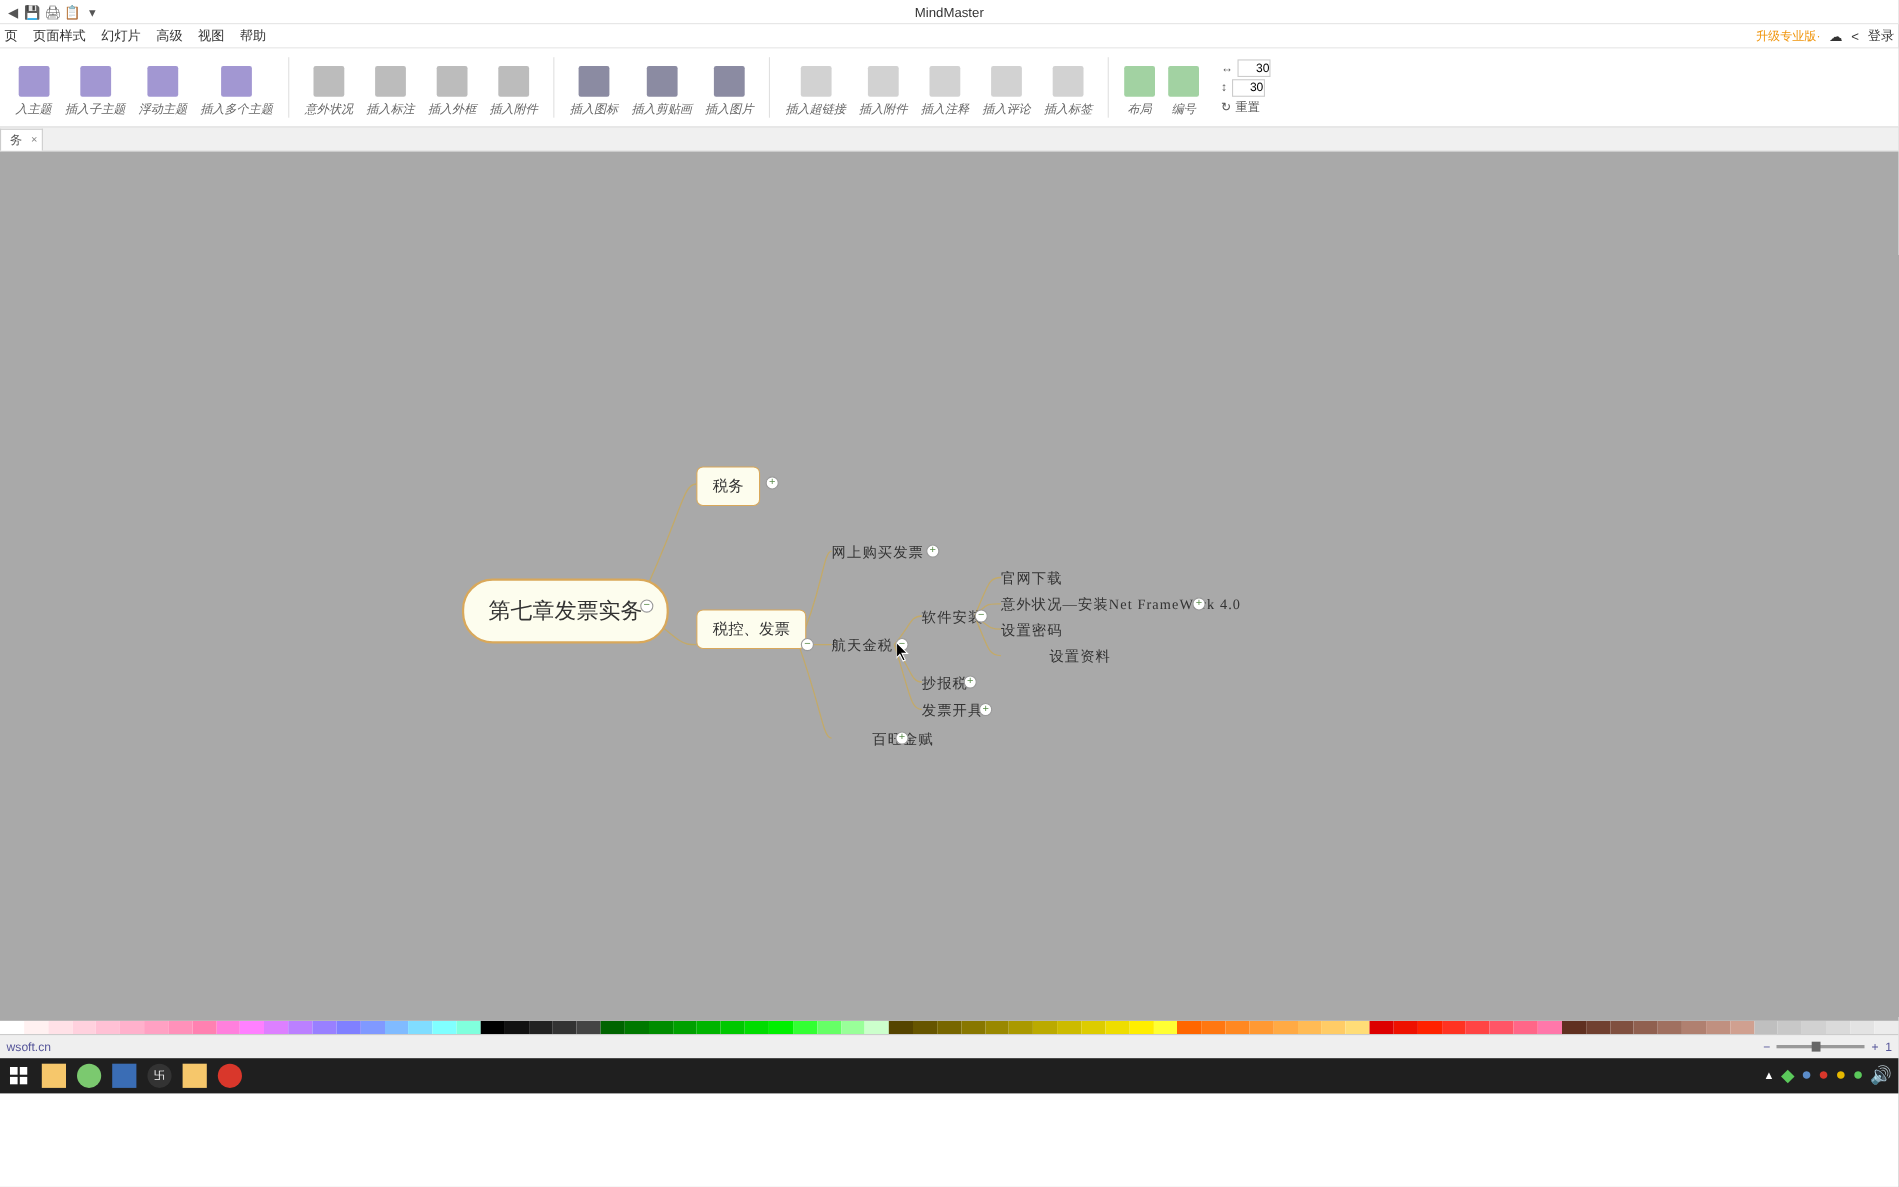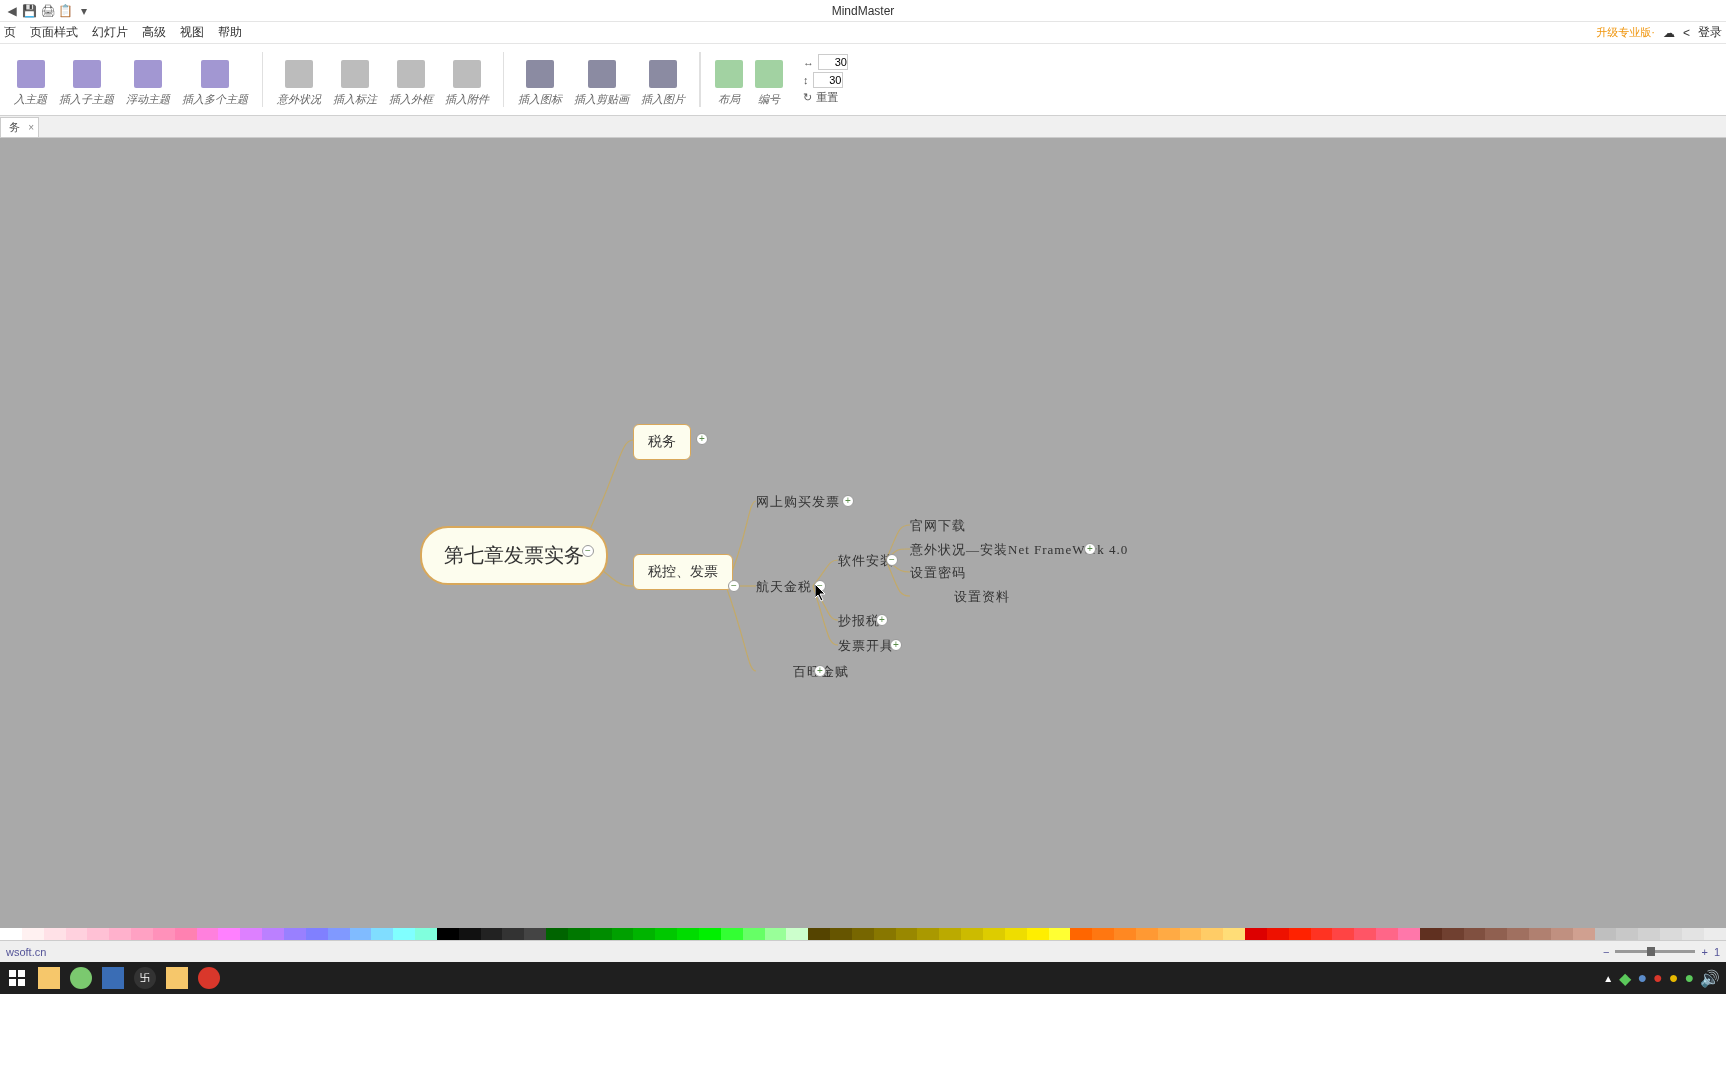--- a/index.html
+++ b/index.html
@@ -120,20 +120,42 @@
     <div class="btn">
         <div class="ico" style="background:#5a5a7a"></div>
         <span class="lbl">插入剪贴画</span>
       </div>
     <div class="btn">
         <div class="ico" style="background:#5a5a7a"></div>
         <span class="lbl">插入图片</span>
       </div>
   </div>
   <div class="sep"></div>
+  <div class="group">
+    <div class="btn">
+        <div class="ico" style="background:#bfbfbf"></div>
+        <span class="lbl">插入超链接</span>
+      </div>
+    <div class="btn">
+        <div class="ico" style="background:#bfbfbf"></div>
+        <span class="lbl">插入附件</span>
+      </div>
+    <div class="btn">
+        <div class="ico" style="background:#bfbfbf"></div>
+        <span class="lbl">插入注释</span>
+      </div>
+    <div class="btn">
+        <div class="ico" style="background:#bfbfbf"></div>
+        <span class="lbl">插入评论</span>
+      </div>
+    <div class="btn">
+        <div class="ico" style="background:#bfbfbf"></div>
+        <span class="lbl">插入标签</span>
+      </div>
+  </div>
   <div class="sep"></div>
   <div class="group">
     <div class="btn">
         <div class="ico" style="background:#7abf7a"></div>
         <span class="lbl">布局</span>
       </div>
     <div class="btn">
         <div class="ico" style="background:#7abf7a"></div>
         <span class="lbl">编号</span>
       </div>

